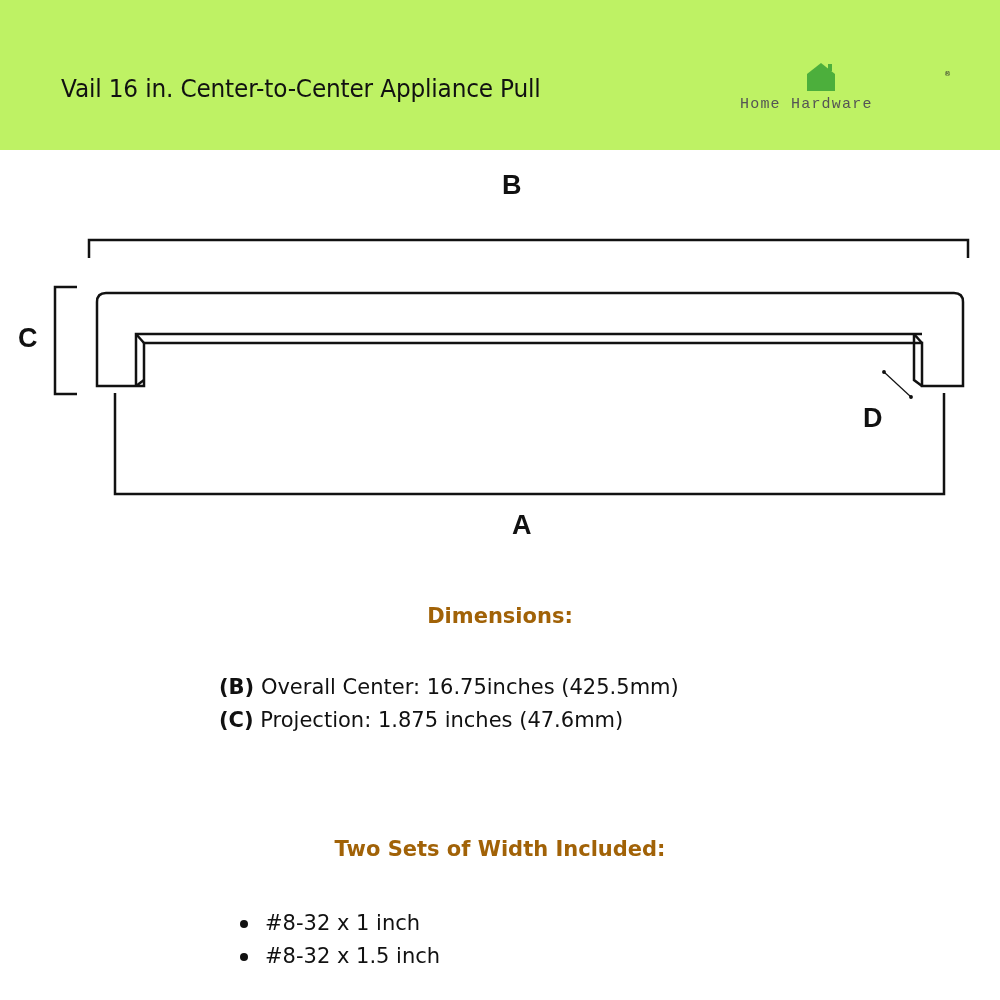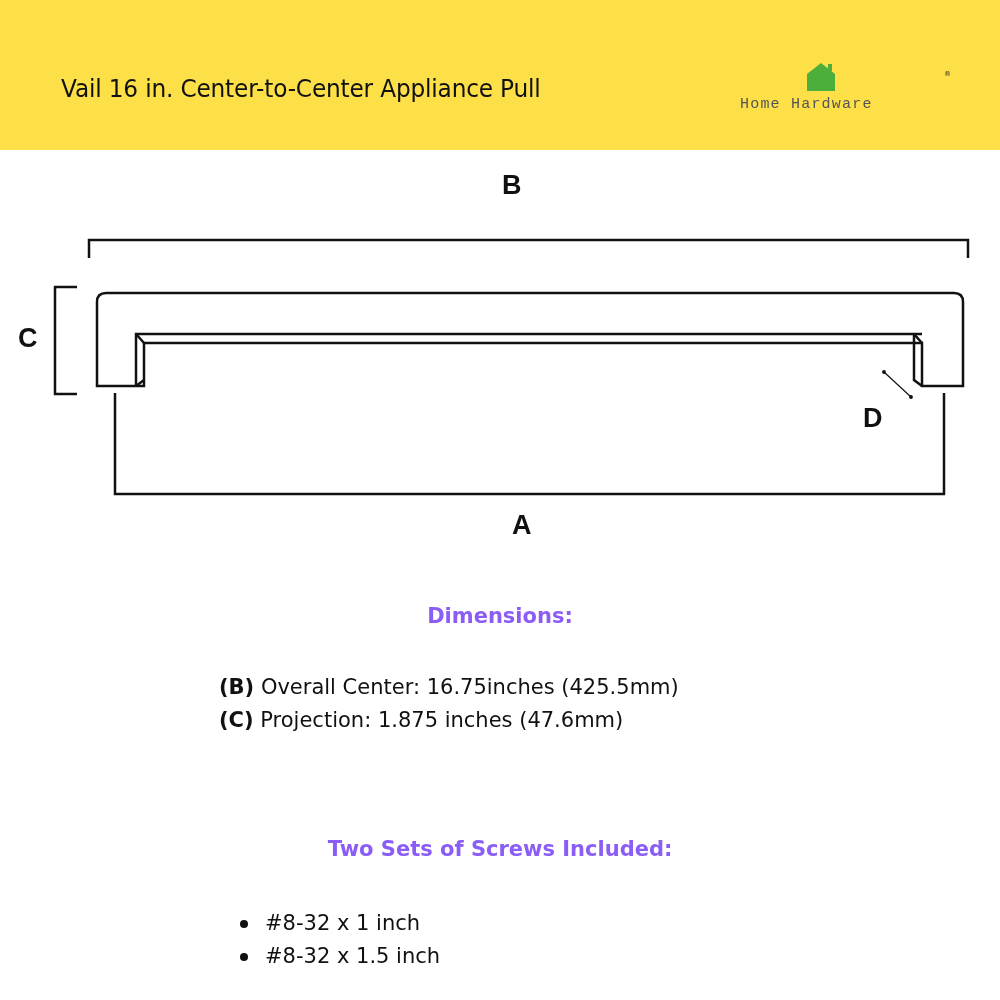--- a/index.html
+++ b/index.html
@@ -1,32 +1,32 @@
 <!DOCTYPE html>
 <html><head>
 <meta charset="utf-8">
 <style>
   html, body { margin:0; padding:0; }
   body { width:1000px; height:1000px; background:#ffffff; position:relative; overflow:hidden;
          font-family:"DejaVu Sans", "Liberation Sans", sans-serif; color:#111; }
-  .header { position:absolute; left:0; top:0; width:1000px; height:150px; background:#fde047; }
+  .header { position:absolute; left:0; top:0; width:1000px; height:150px; background:#bef264; }
   .title { position:absolute; left:61px; top:74px; font-size:25px; color:#111; letter-spacing:-0.2px;
            font-family:"DejaVu Sans", sans-serif; font-weight:normal; transform:scaleX(0.93); transform-origin:left top; }
   .logo { position:absolute; left:685px; top:60px; width:270px; height:60px; }
   .logo-line1 { position:absolute; left:0; top:6px; font-family:"Liberation Sans", sans-serif; font-weight:bold;
                 font-size:27px; color:#2a2a2a; letter-spacing:-0.5px; white-space:nowrap; }
   .logo-line1 .gap { display:inline-block; width:32px; }
   .logo-house { position:absolute; left:121px; top:2px; }
   .logo-reg { position:absolute; left:259px; top:10px; font-size:7px; color:#2a2a2a; }
   .logo-line2 { position:absolute; left:55px; top:36px; font-family:Liberation Mono, monospace; font-size:15px;
                 color:#555; letter-spacing:1.2px; white-space:nowrap; }
   svg.drawing { position:absolute; left:0; top:150px; }
   .dimlabel { position:absolute; font-family:"Liberation Sans", sans-serif; font-weight:bold; font-size:27px; color:#111; }
   .section-title { position:absolute; left:0; width:1000px; text-align:center; font-weight:bold; font-size:21px;
-                   font-family:"DejaVu Sans", sans-serif; color:#8b5cf6; }
+                   font-family:"DejaVu Sans", sans-serif; color:#a16207; }
   .spec-list { position:absolute; left:219px; top:671px; font-size:21px; line-height:33px; color:#111;
                font-family:"DejaVu Sans", sans-serif; }
   .spec-row b { font-weight:bold; }
   .screw-list { position:absolute; left:236px; top:903px; font-size:21px; line-height:33px; color:#111;
                 font-family:"DejaVu Sans", sans-serif; margin:4px; padding:0; list-style:none; }
   .screw-list li { position:relative; padding-left:25px; }
   .bullet { position:absolute; left:0; top:13px; width:8px; height:8px; border-radius:50%; background:#111; }
 </style>
 </head>
 <body>
@@ -73,18 +73,18 @@
 <div class="dimlabel" style="left:863px; top:403px;">D</div>
 <div class="dimlabel" style="left:512px; top:510px;">A</div>
 
 <div class="section-title" style="top:604px;">Dimensions:</div>
 
 <div class="spec-list">
   <div class="spec-row"><b>(B)</b><span> Overall Center: 16.75inches (425.5mm)</span></div>
   <div class="spec-row"><b>(C)</b><span> Projection: 1.875 inches (47.6mm)</span></div>
 </div>
 
-<div class="section-title" style="top:837px;">Two Sets of Screws Included:</div>
+<div class="section-title" style="top:837px;">Two Sets of Width Included:</div>
 
 <ul class="screw-list">
   <li><span class="bullet"></span><span>#8-32 x 1 inch</span></li>
   <li><span class="bullet"></span><span>#8-32 x 1.5 inch</span></li>
 </ul>
 
 </body></html>

